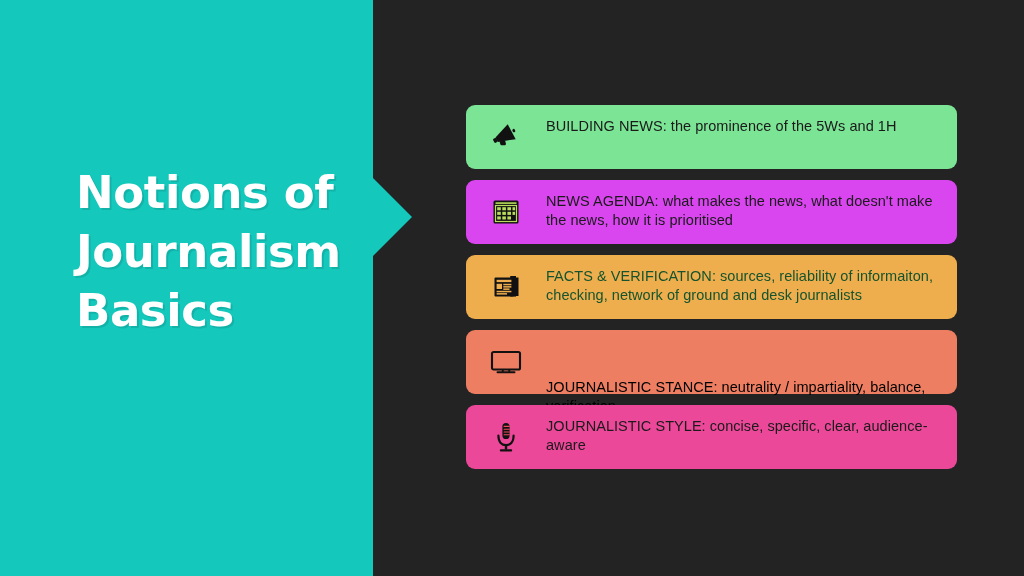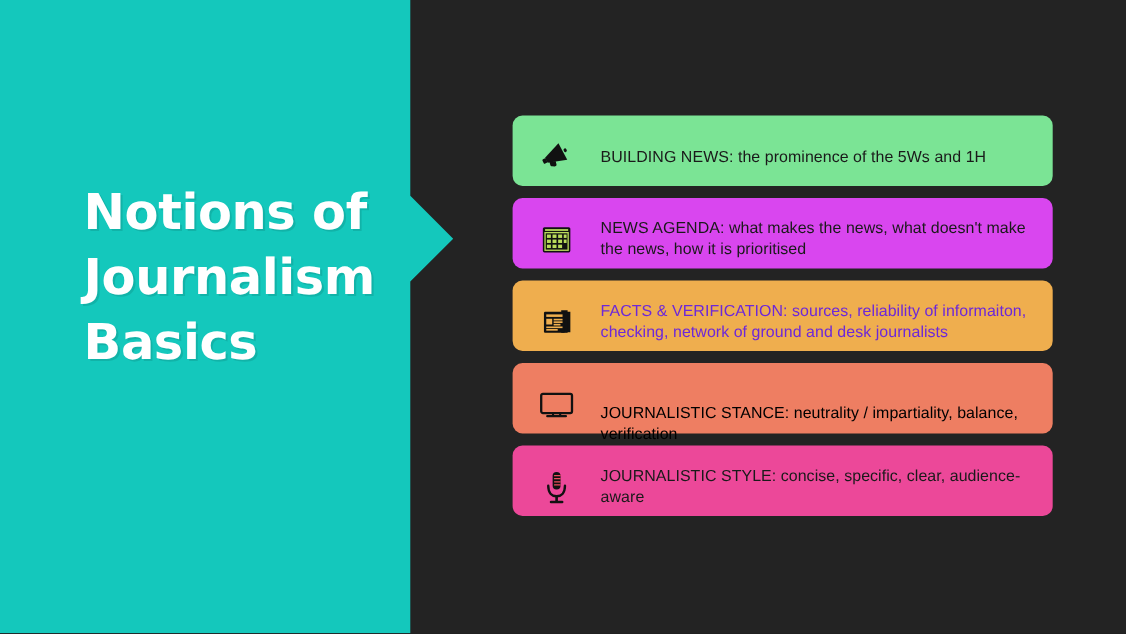--- a/index.html
+++ b/index.html
@@ -51,21 +51,21 @@
     position: absolute;
     left: 466px;
     top: 105px;
     width: 491px;
     display: flex;
     flex-direction: column;
     gap: 11px;
   }
   .card {
     display: flex;
-    align-items: center;
+    align-items: flex-start;
     height: 64px;
     border-radius: 9px;
     padding: 12px 14px 0 18px;
     box-sizing: border-box;
   }
   .card-icon {
     flex: 0 0 44px;
     width: 44px;
     height: 40px;
     display: flex;
@@ -143,21 +143,21 @@
             <rect x="4.6" y="6.8" width="14.8" height="2.3"></rect>
             <rect x="4.6" y="10.8" width="5.4" height="5.2"></rect>
             <rect x="11.3" y="10.8" width="8.1" height="1.5"></rect>
             <rect x="11.3" y="13.1" width="8.1" height="1.5"></rect>
             <rect x="11.3" y="15.4" width="6.2" height="1.5"></rect>
             <rect x="4.6" y="17.8" width="14.8" height="1.5"></rect>
             <rect x="4.6" y="20.1" width="10.4" height="1.5"></rect>
           </g>
         </svg>
       </span>
-      <span class="card-label" style="color: #6d28d9;">FACTS &amp; VERIFICATION: sources, reliability of informaiton, checking, network of ground and desk journalists</span>
+      <span class="card-label" style="color: #14532d;">FACTS &amp; VERIFICATION: sources, reliability of informaiton, checking, network of ground and desk journalists</span>
     </div>
 
     <div class="card" style="background: rgb(238, 126, 98);">
       <span class="card-icon">
         <svg width="32" height="26" viewBox="0 0 32 26" aria-hidden="true">
           <rect x="2" y="3" width="28" height="17.5" rx="1.6" fill="none" stroke="#111111" stroke-width="2.1"></rect>
           <rect x="6.5" y="22.2" width="19" height="2.1" rx="1" fill="#111111"></rect>
           <rect x="11.8" y="20.3" width="1.9" height="2.6" fill="#111111"></rect>
           <rect x="18.3" y="20.3" width="1.9" height="2.6" fill="#111111"></rect>
         </svg>

